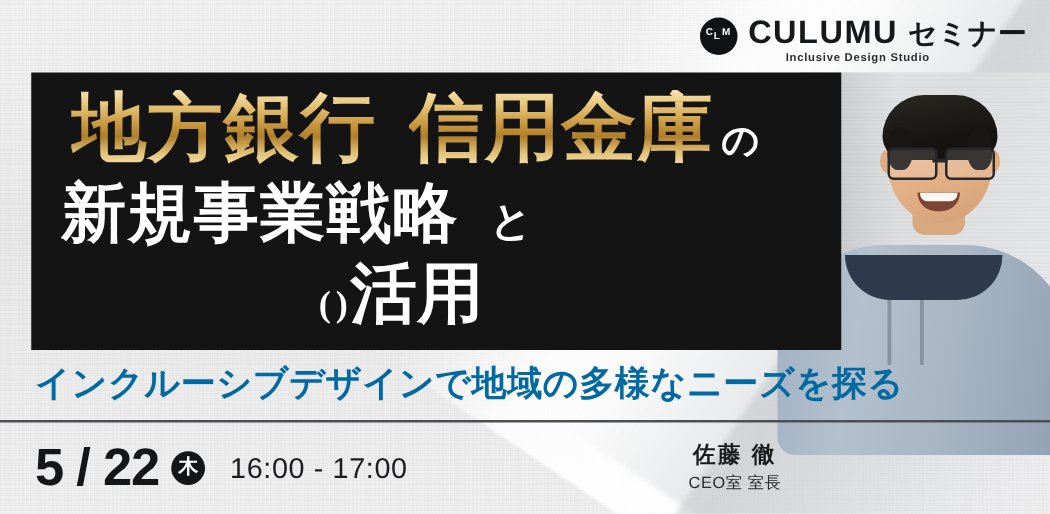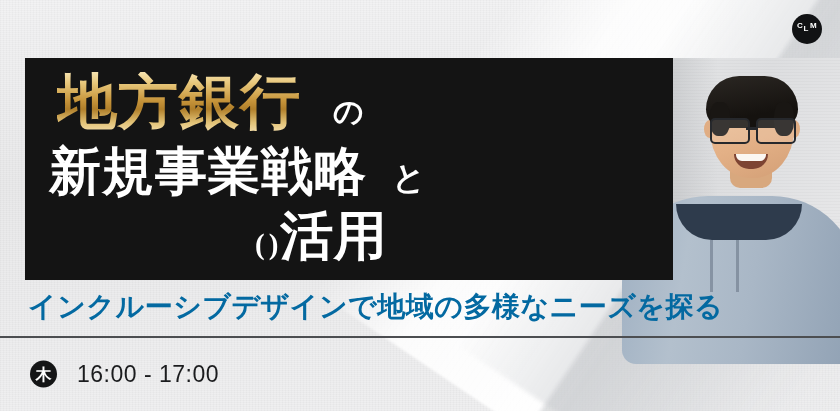--- a/index.html
+++ b/index.html
@@ -462,28 +462,36 @@
       <b></b>
     </div>
   </div>
 
   <div class="logo-row">
     <div class="logo-mark">
       <span class="lm-c">C</span>
       <span class="lm-l">L</span>
       <span class="lm-m">M</span>
     </div>
+    <div class="logo-text-wrap">
+      <div class="logo-main">
+        <span class="logo-word">CULUMU</span>
+        <span class="logo-seminar">セミナー</span>
+      </div>
+      <div class="logo-tag">Inclusive Design Studio</div>
+    </div>
   </div>
 
   <div class="panel">
     <div class="title-block">
 
       <div class="line l1">
         <span class="gold t-big">地方銀行</span>
         <span class="gap"></span>
+        <span class="gold t-big">信用金庫</span>
         <span class="jp-serif t-kana-s">の</span>
       </div>
 
       <div class="line l2">
         <span class="jp-serif t-mid">新規事業戦略</span>
         <span class="jp-serif t-to">と</span>
       </div>
 
       <div class="line l3">
         <span class="jp-serif t-paren">(</span>
@@ -494,21 +502,26 @@
     </div>
   </div>
 
   <div class="subtitle">インクルーシブデザインで地域の多様なニーズを探る</div>
 
   <div class="divider"></div>
 
   <div class="footer">
 
     <div class="f-date">
+      <span class="f-md">5 / 22</span>
       <span class="f-day">木</span>
       <span class="f-time">16:00 - 17:00</span>
     </div>
 
 
+    <div class="f-speaker">
+      <div class="f-name">佐藤 徹</div>
+      <div class="f-role">CEO室 室長</div>
+    </div>
 
   </div>
 
 </div>
 
 </body></html>

